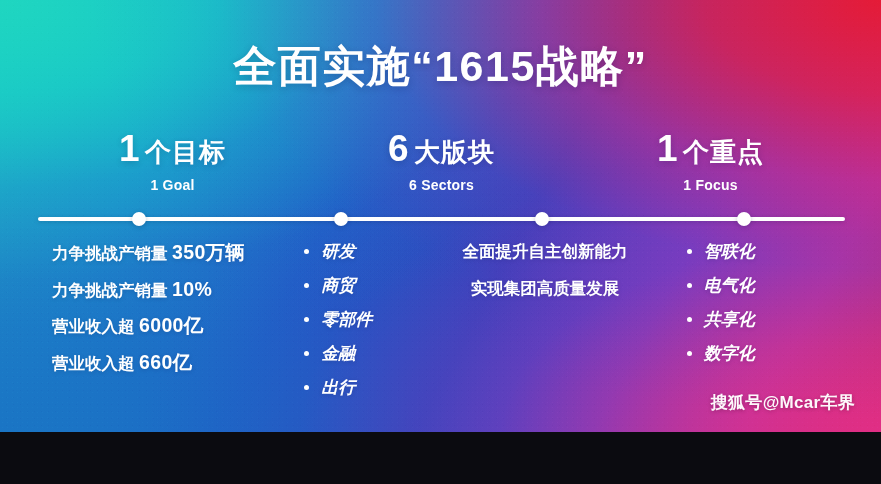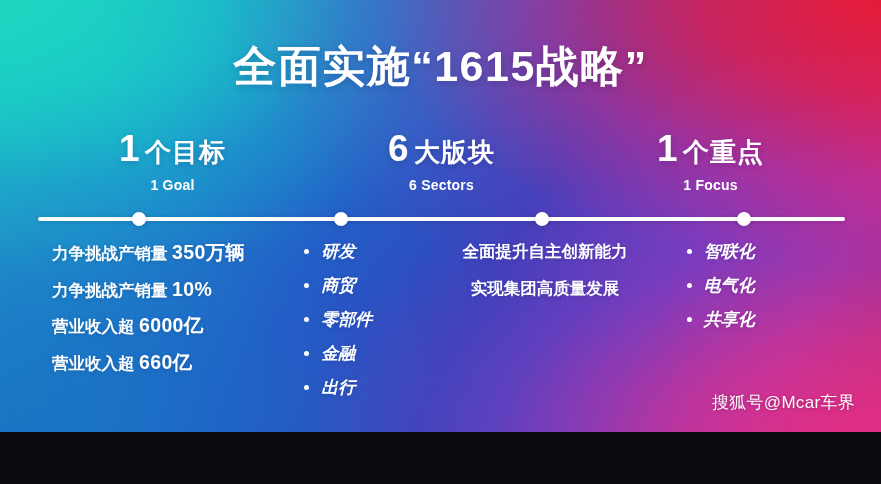--- a/index.html
+++ b/index.html
@@ -220,21 +220,21 @@
     white-space: nowrap;
     text-shadow: 0 1px 4px rgba(8, 20, 70, 0.18);
   }
 
   
   .watermark {
     position: absolute;
     right: 26px;
     bottom: 18px;
     font-size: 17px;
-    font-weight: normal;
+    font-weight: bold;
     letter-spacing: 0.3px;
     color: #ffffff;
     opacity: 0.97;
     white-space: nowrap;
     text-shadow: 0 1px 4px rgba(60, 10, 40, 0.35);
     z-index: 3;
   }
 </style>
 </head>
 <body>
@@ -302,20 +302,21 @@
         <div class="focus-line">全面提升自主创新能力</div>
         <div class="focus-line">实现集团高质量发展</div>
       </div>
     </div>
 
     <div class="col col-boosts">
       <ul class="bullet-list">
         <li class="bullet-item">智联化</li>
         <li class="bullet-item">电气化</li>
         <li class="bullet-item">共享化</li>
+        <li class="bullet-item">数字化</li>
       </ul>
     </div>
 
   </div>
 
   <div class="watermark">搜狐号@Mcar车界</div>
 
 </div>
 
 </body></html>

